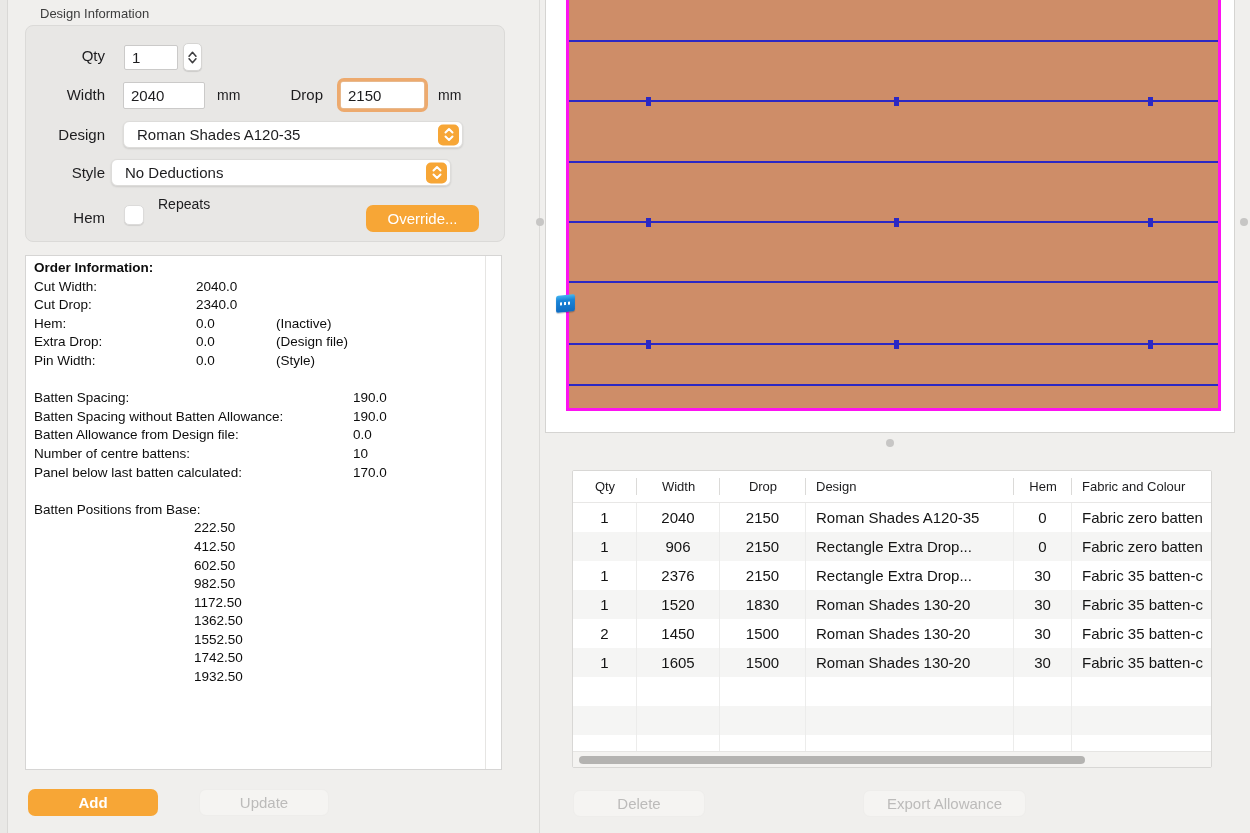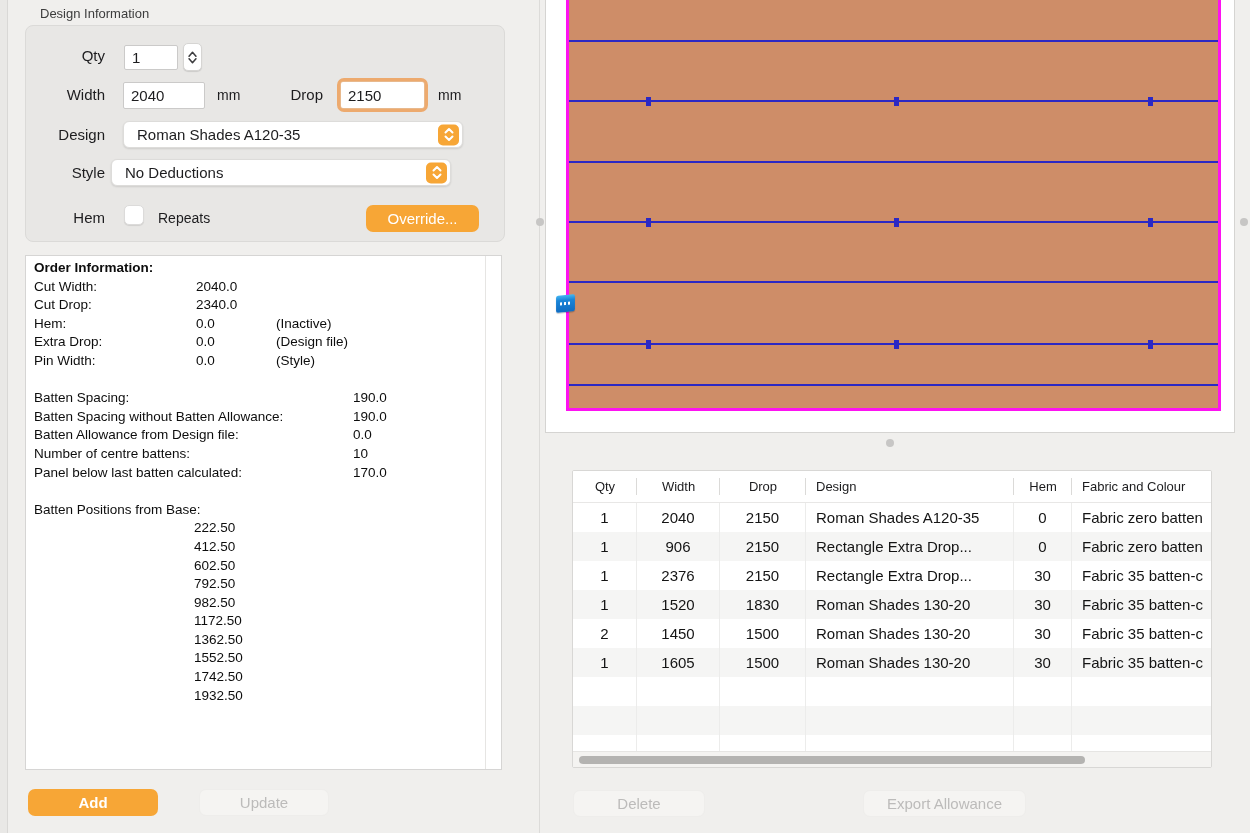--- a/index.html
+++ b/index.html
@@ -185,21 +185,21 @@
     <span class="chev">
       <svg width="10" height="14" viewBox="0 0 10 14">
           <polyline points="1.5,5 5,1.5 8.5,5" fill="none" stroke="#fff" stroke-width="2" stroke-linecap="round" stroke-linejoin="round"></polyline>
           <polyline points="1.5,9 5,12.5 8.5,9" fill="none" stroke="#fff" stroke-width="2" stroke-linecap="round" stroke-linejoin="round"></polyline>
         </svg>
     </span>
   </div>
 
   <span class="flabel" style="top:183px;">Hem</span>
   <div class="checkbox" style="left:98px; top:179px;"></div>
-  <span class="unit" style="left:132px; top:184px;">Repeats</span>
+  <span class="unit" style="left:132px; top:170px;">Repeats</span>
   <div class="btn btn-orange" style="left:340px; top:179px; width:113px;">Override...</div>
 </div>
 
 <div class="abs orderbox">
   <div class="order-content" id="order-lines">
       <div class="oline bold">
         <span class="lab">Order Information:</span>
       </div>
       <div class="oline">
         <span class="lab">Cut Width:</span>
@@ -250,23 +250,20 @@
         <span class="lab">Batten Positions from Base:</span>
       </div>
       <div class="oline">
         <span class="pos">222.50</span>
       </div>
       <div class="oline">
         <span class="pos">412.50</span>
       </div>
       <div class="oline">
         <span class="pos">602.50</span>
-      </div>
-      <div class="oline">
-        <span class="pos">792.50</span>
       </div>
       <div class="oline">
         <span class="pos">982.50</span>
       </div>
       <div class="oline">
         <span class="pos">1172.50</span>
       </div>
       <div class="oline">
         <span class="pos">1362.50</span>
       </div>

